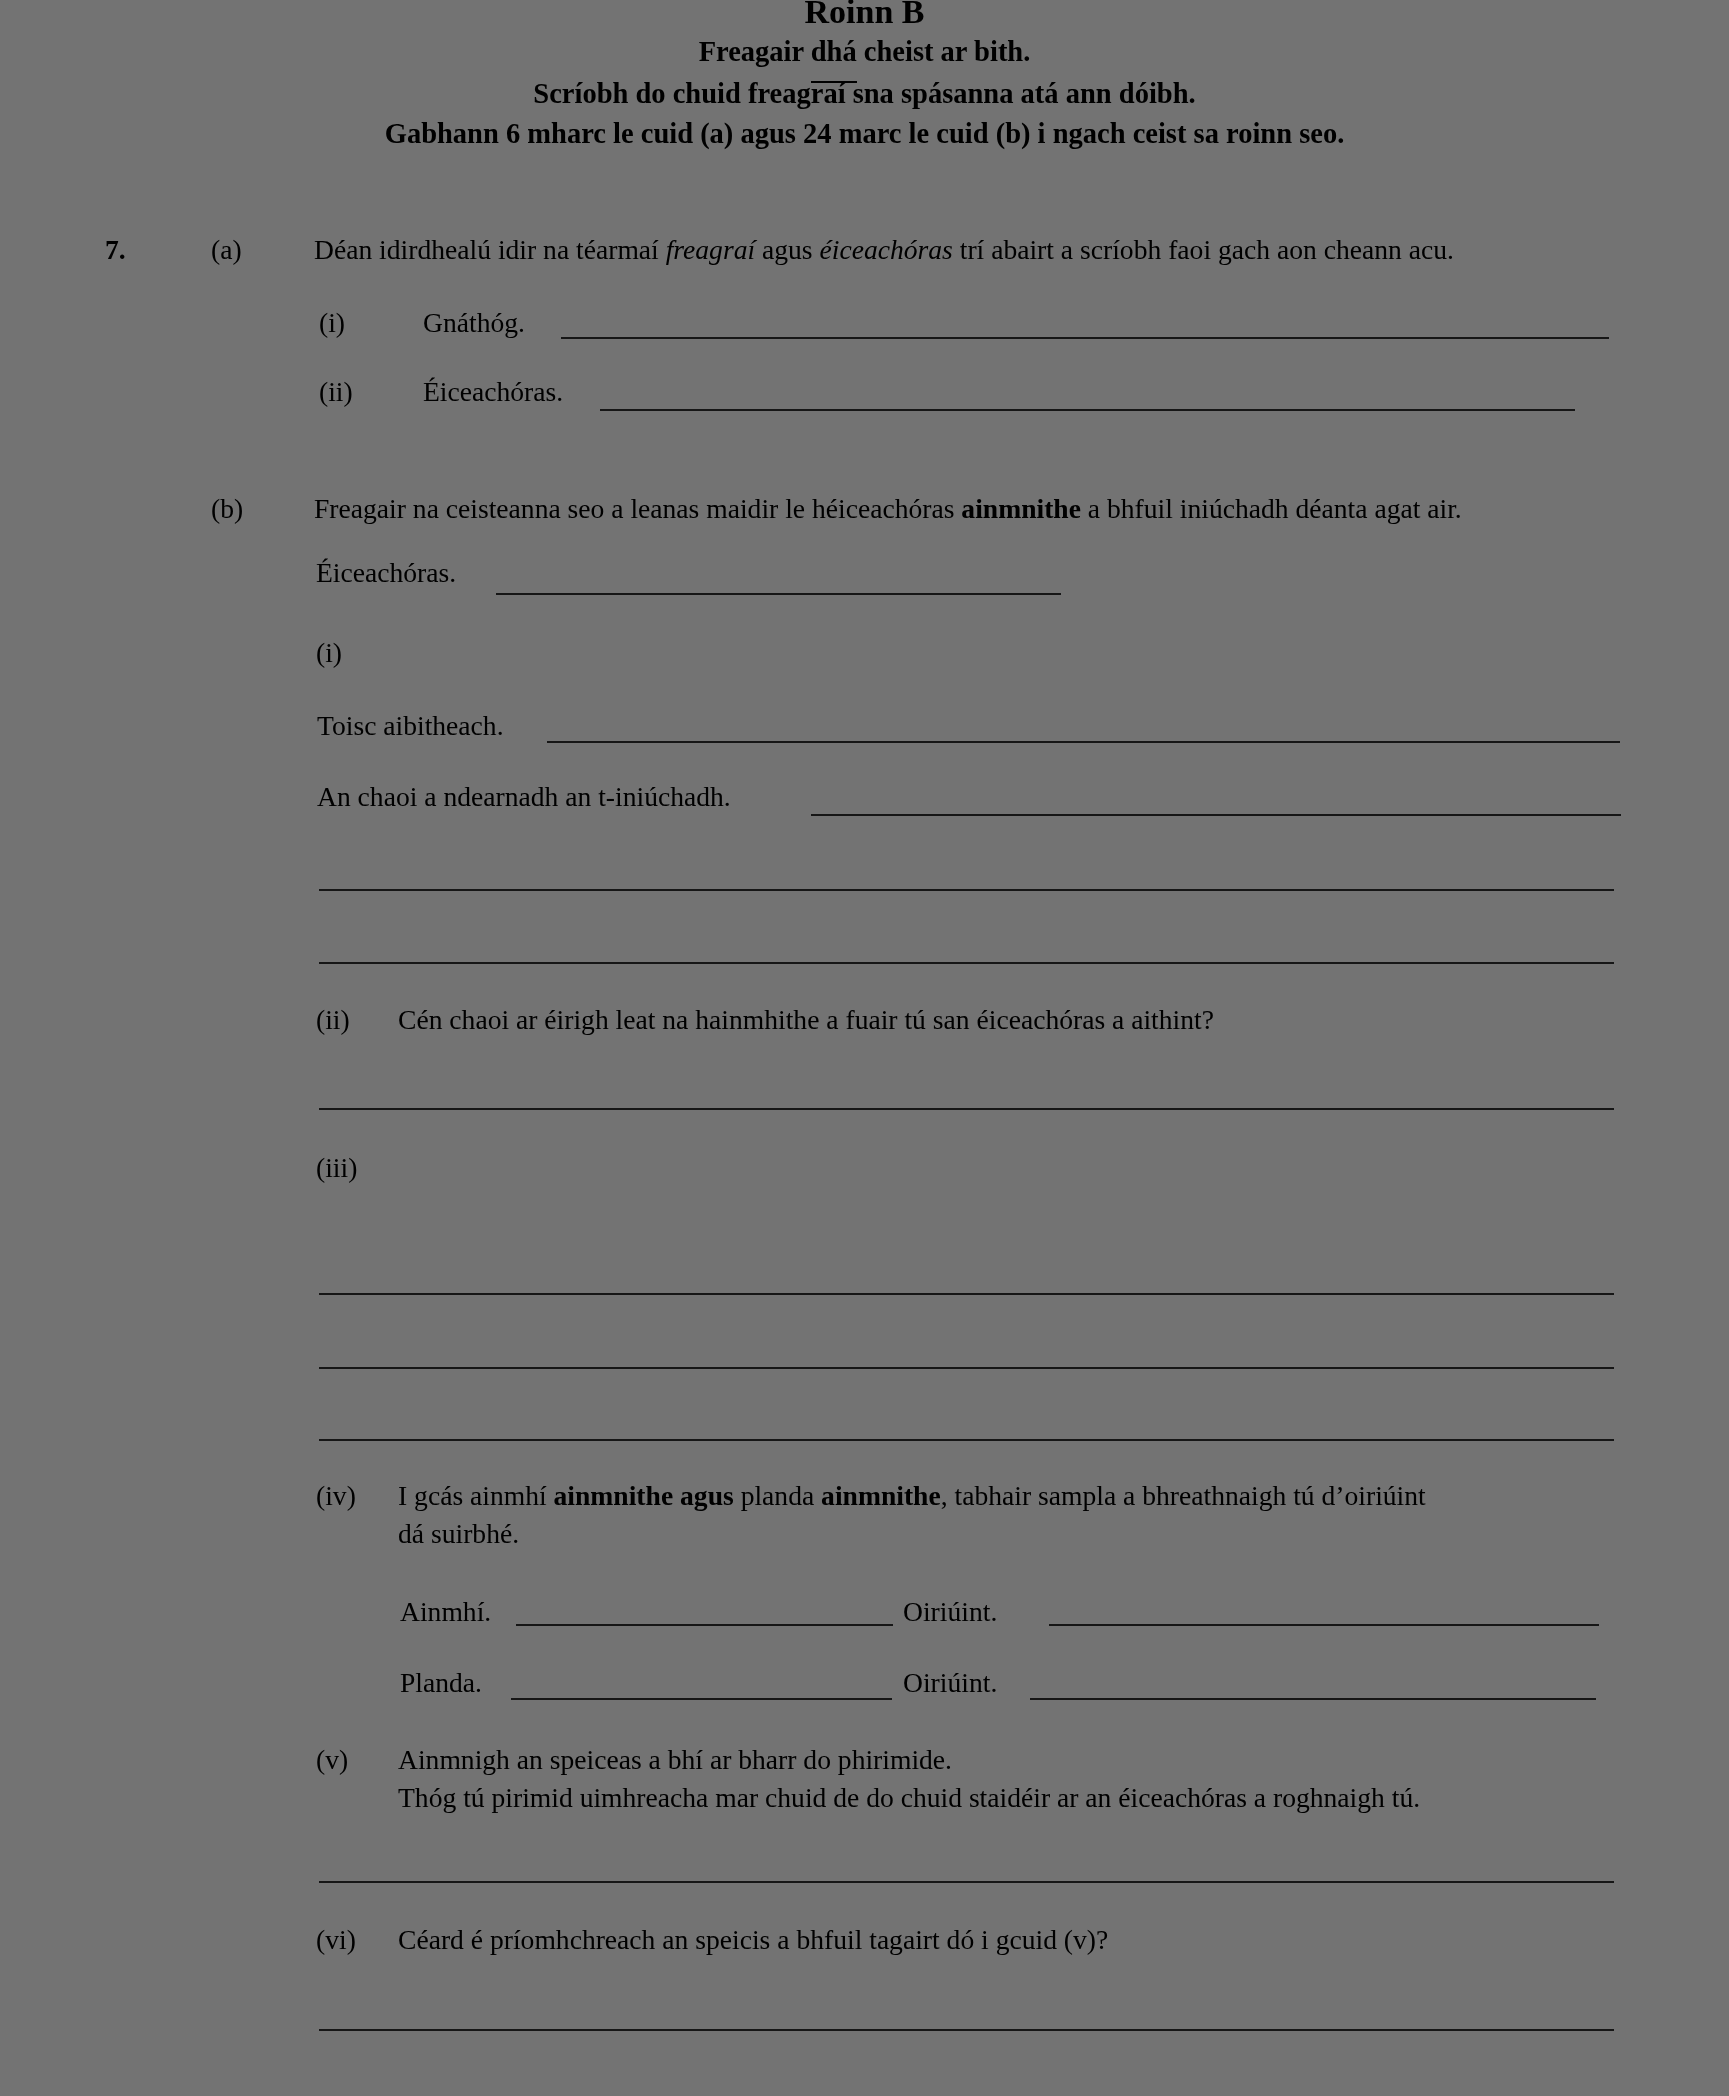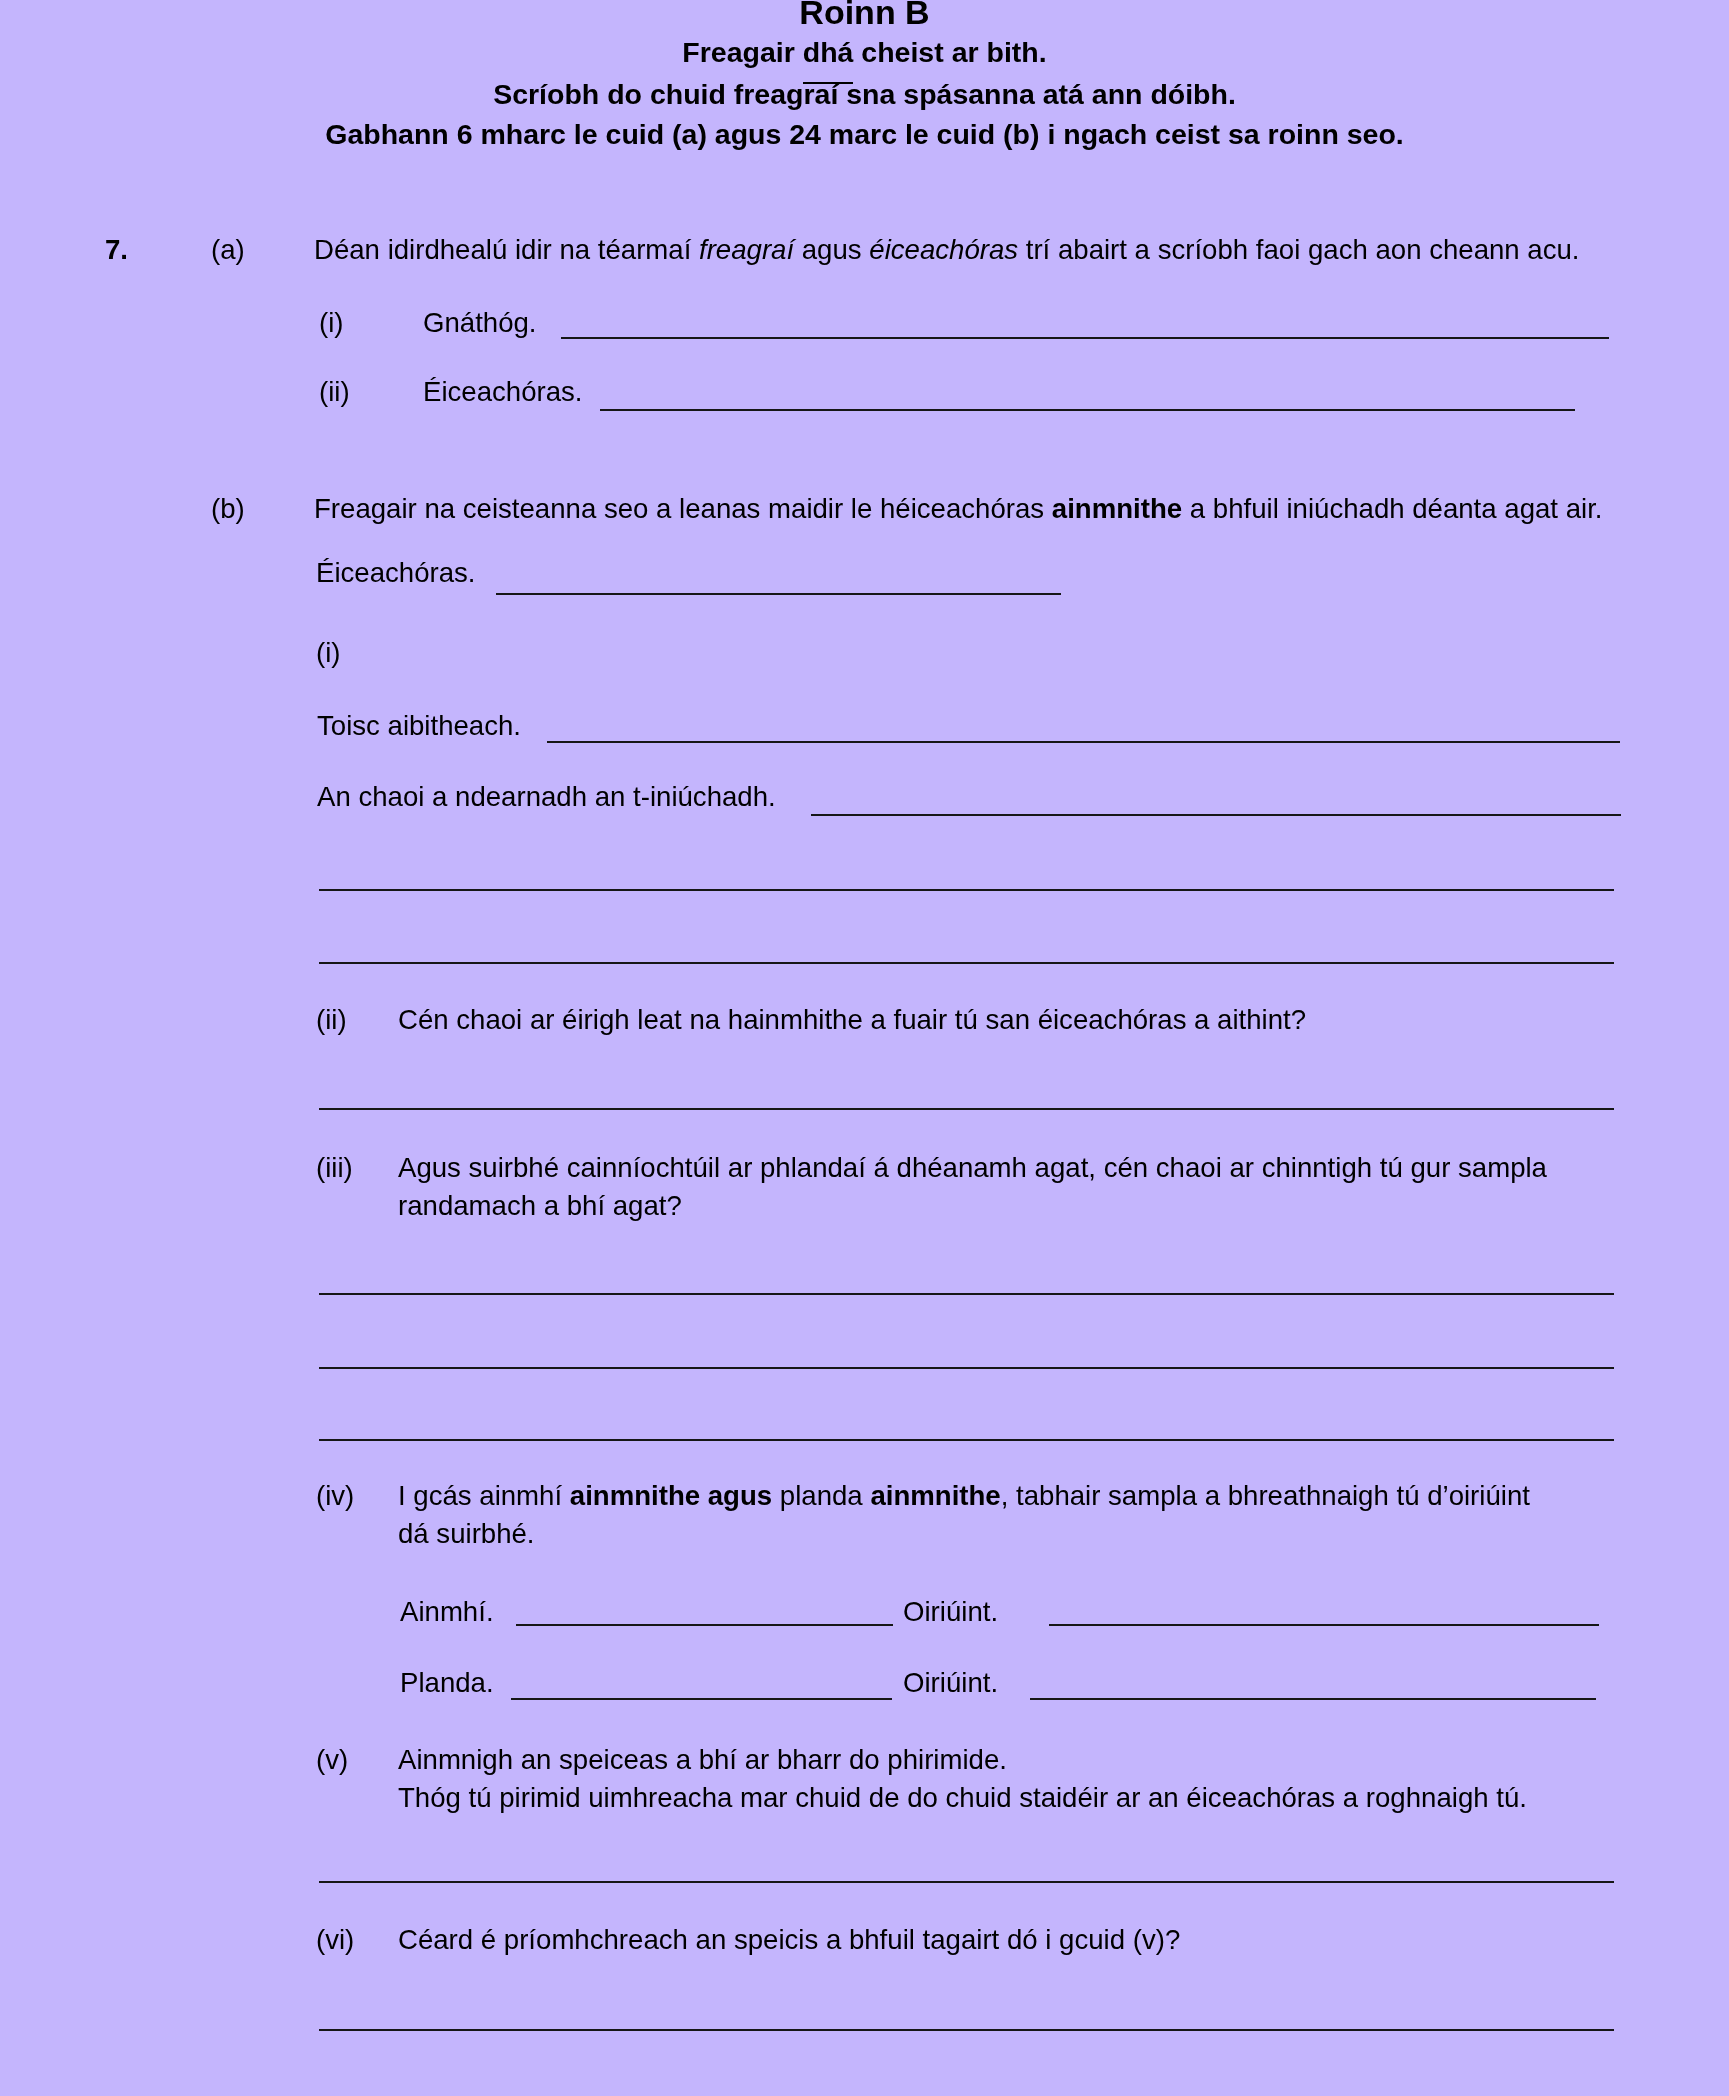--- a/index.html
+++ b/index.html
@@ -1,22 +1,22 @@
 <!DOCTYPE html>
 <html style="font-size:15px"><head>
 <meta charset="utf-8">
 <style>
   html, body { margin: 0; padding: 0; background: #ffffff; }
   .page {
     position: relative;
     width: 1729px;
     height: 2096px;
-    background: #c4b5fd;
+    background: #737373;
     color: #000000;
-    font-family: Liberation Sans, sans-serif;
+    font-family: Liberation Serif, serif;
     overflow: hidden;
   }
   .center {
     position: absolute;
     left: 0;
     width: 100%;
     text-align: center;
     font-weight: bold;
     white-space: nowrap;
   }
@@ -80,24 +80,20 @@
 
   <div class="rule" style="left:319px; top:889px; width:1295px;"></div>
   <div class="rule" style="left:319px; top:962px; width:1295px;"></div>
 
   <div class="row" style="left:316px; top:1001px;">(ii)</div>
   <div class="row" style="left:398px; top:1001px;">Cén chaoi ar éirigh leat na hainmhithe a fuair tú san éiceachóras a aithint?</div>
 
   <div class="rule" style="left:319px; top:1108px; width:1295px;"></div>
 
   <div class="row" style="left:316px; top:1149px;">(iii)</div>
-  <div class="row" style="left:398px; top:1149px;">
-    <div class="line">Agus suirbhé cainníochtúil ar phlandaí á dhéanamh agat, cén chaoi ar chinntigh tú gur sampla</div>
-    <div class="line">randamach a bhí agat?</div>
-  </div>
 
   <div class="rule" style="left:319px; top:1293px; width:1295px;"></div>
   <div class="rule" style="left:319px; top:1367px; width:1295px;"></div>
   <div class="rule" style="left:319px; top:1439px; width:1295px;"></div>
 
   <div class="row" style="left:316px; top:1477px;">(iv)</div>
   <div class="row" style="left:398px; top:1477px;">
     <div class="line"><span>I gcás ainmhí </span><span class="b">ainmnithe agus</span><span> planda </span><span class="b">ainmnithe</span><span>, tabhair sampla a bhreathnaigh tú d’oiriúint</span></div>
     <div class="line">dá suirbhé.</div>
   </div>

